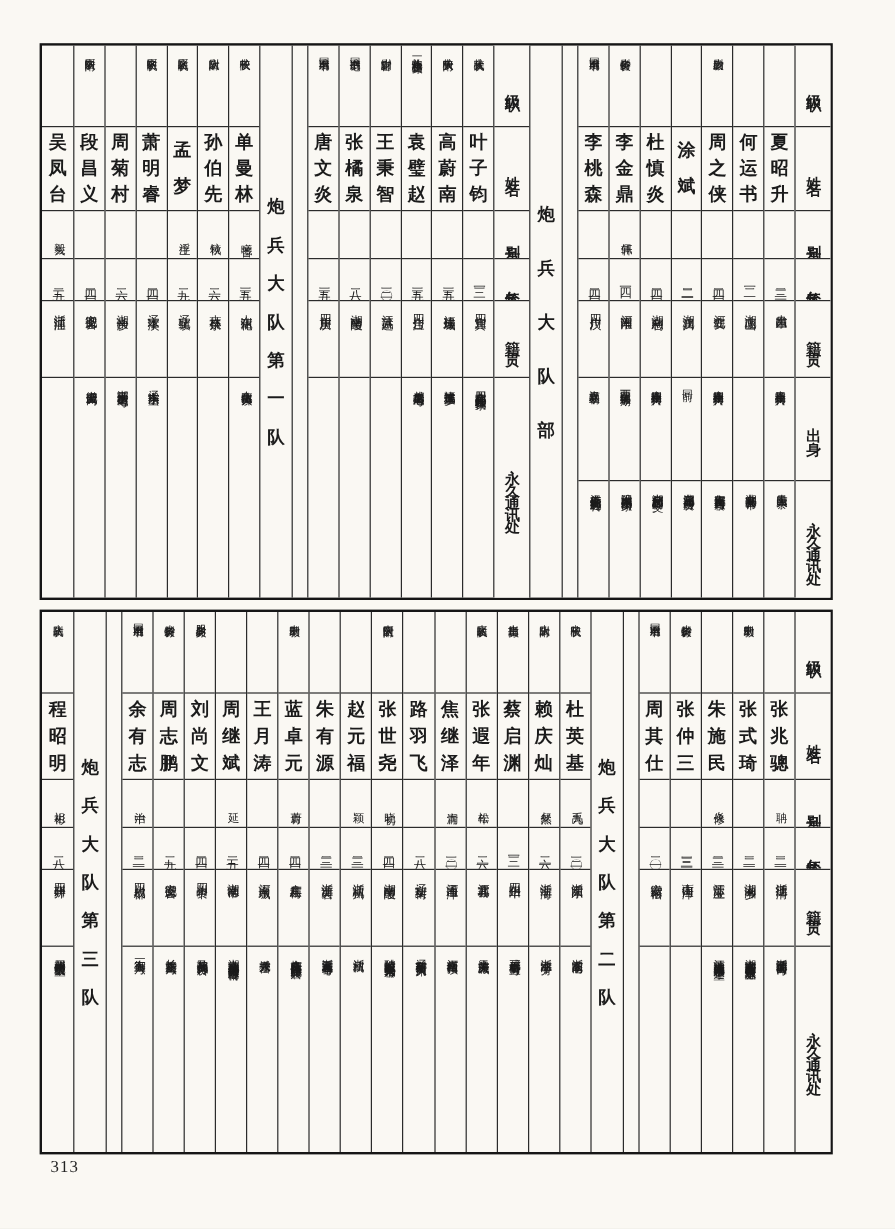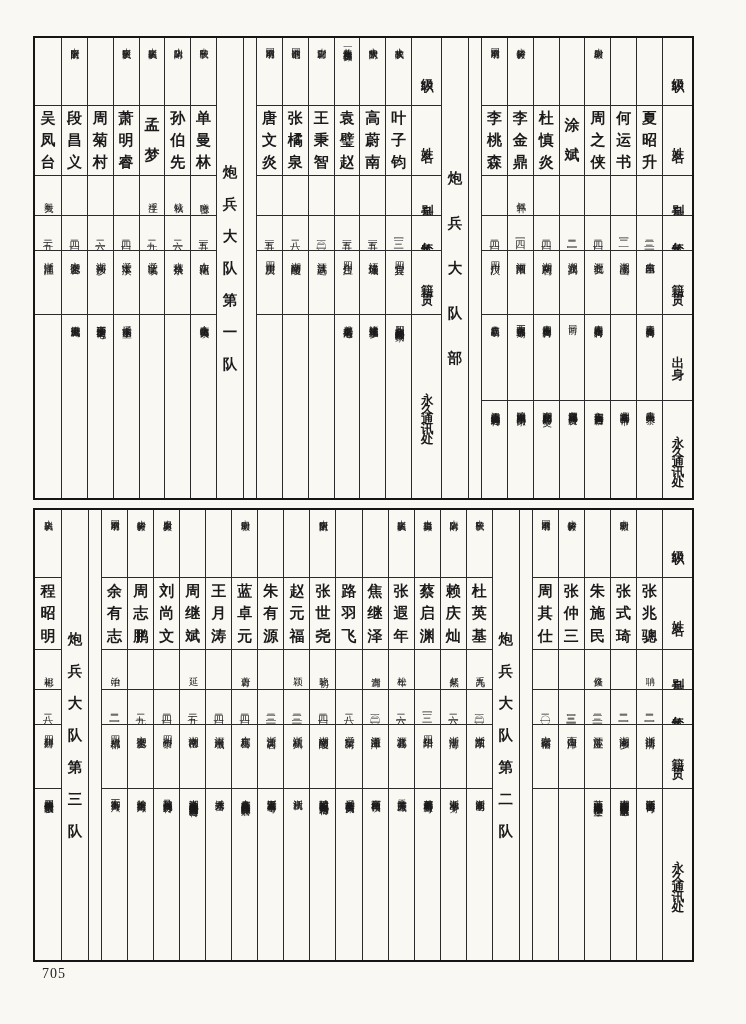--- a/index.html
+++ b/index.html
@@ -1086,14 +1086,14 @@
           <span class="vt f-age">二八</span>
         </div>
         <div class="cell" style="height: 64px;">
           <span class="vt f-native">四川井研</span>
         </div>
         <div class="cell last">
           <span class="vt f-address">四川井研书院街太极堂</span>
         </div>
       </div>
     </div>
-  <div id="page-number">705</div>
+  <div id="page-number">313</div>
 </div>
 
 </body></html>

